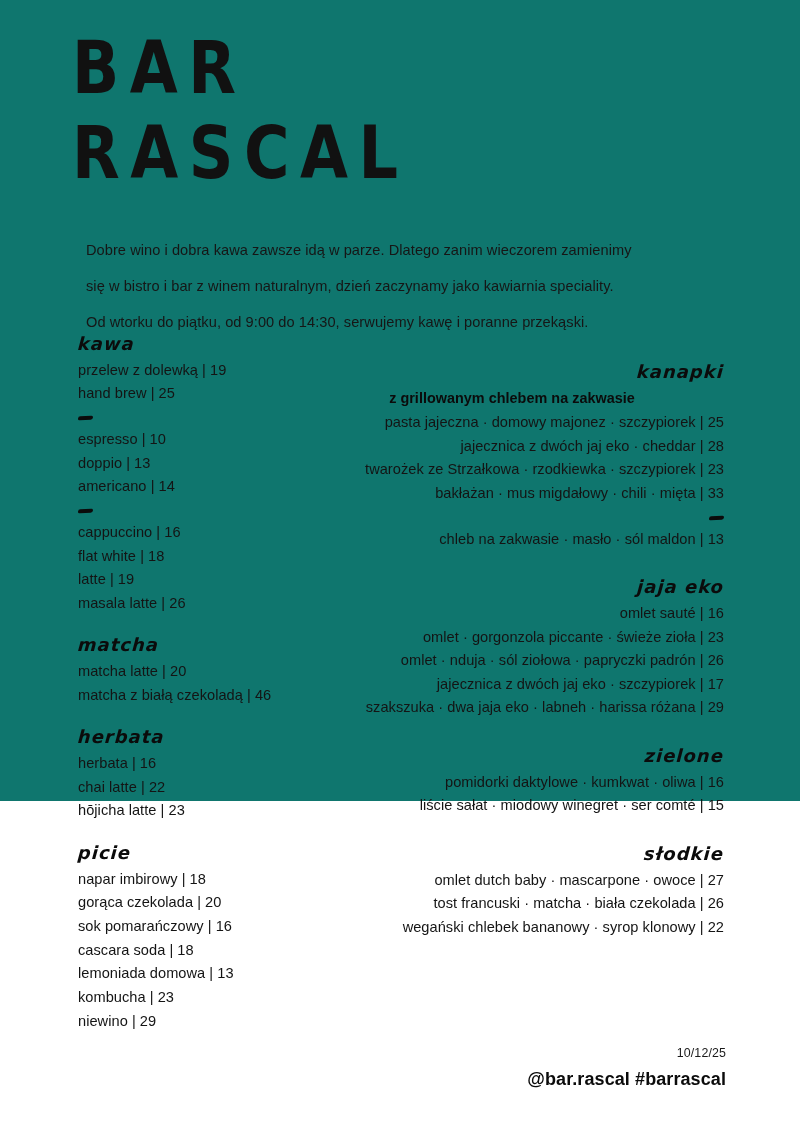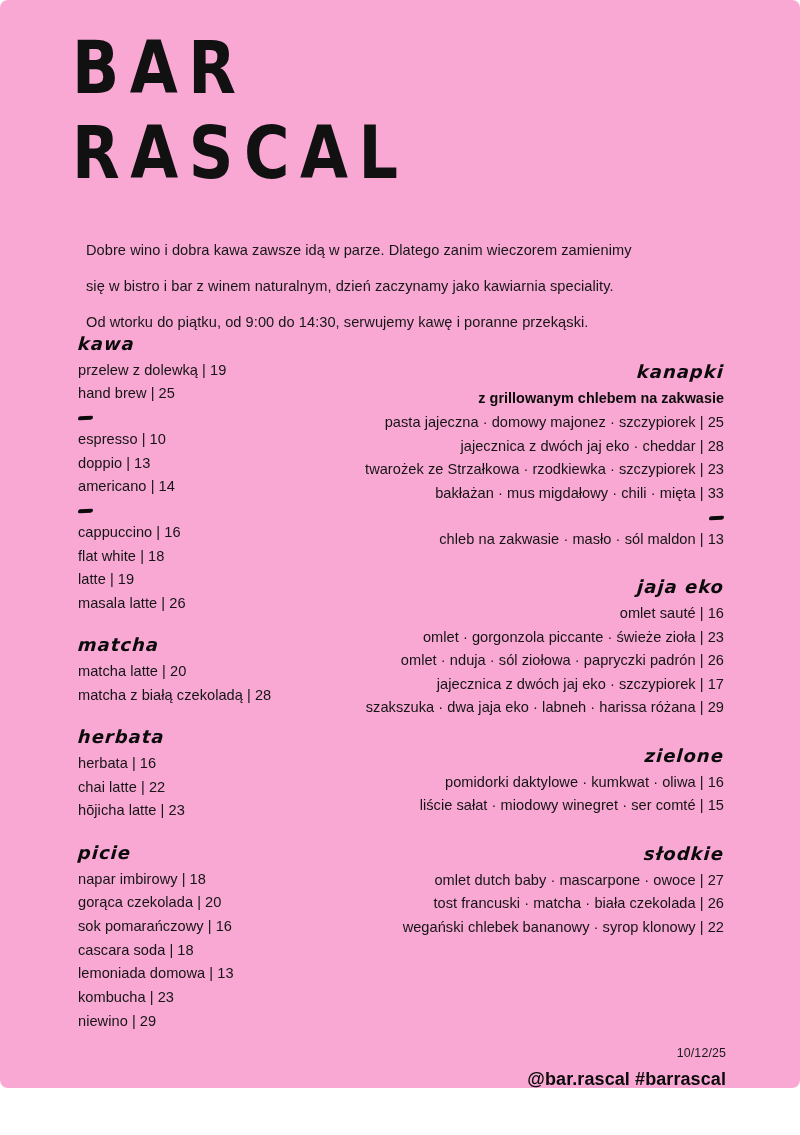--- a/index.html
+++ b/index.html
@@ -12,23 +12,22 @@
     background: #ffffff;
     font-family: "Liberation Sans", sans-serif;
     color: #111111;
     overflow: hidden;
     position: relative;
   }
 
   .page {
     position: relative;
     width: 800px;
-    height: 1088px;
-    background: #f9a8d4;
-    border-radius: 8px;
+    height: 801px;
+    background: #0f766e;
   }
 
   
   .logo {
     position: absolute;
     left: 72px;
     top: 34px;
     width: 640px;
   }
   .logo-line {
@@ -95,20 +94,21 @@
   }
   .col-right .sect-head { transform: skewX(-4deg); }
 
   .subhead {
     font-weight: 700;
     font-size: 14.4px;
     letter-spacing: 0.002em;
     color: #0b0b0b;
     line-height: 1.55;
     margin: 0 0 2px 0;
+    text-align: center;
   }
 
   .item {
     font-size: 14.6px;
     line-height: 1.62;
     color: #141414;
     letter-spacing: 0.003em;
     white-space: nowrap;
   }
   .gap-md { height: 20px; }
@@ -180,21 +180,21 @@
         <div class="item">flat white | 18</div>
         <div class="item">latte | 19</div>
         <div class="item">masala latte | 26</div>
       </div>
 
       <div class="gap-md"></div>
 
       <div class="section">
         <div class="sect-head">matcha</div>
         <div class="item">matcha latte | 20</div>
-        <div class="item">matcha z białą czekoladą | 28</div>
+        <div class="item">matcha z białą czekoladą | 46</div>
       </div>
 
       <div class="gap-md"></div>
 
       <div class="section">
         <div class="sect-head">herbata</div>
         <div class="item">herbata | 16</div>
         <div class="item">chai latte | 22</div>
         <div class="item">hōjicha latte | 23</div>
       </div>

